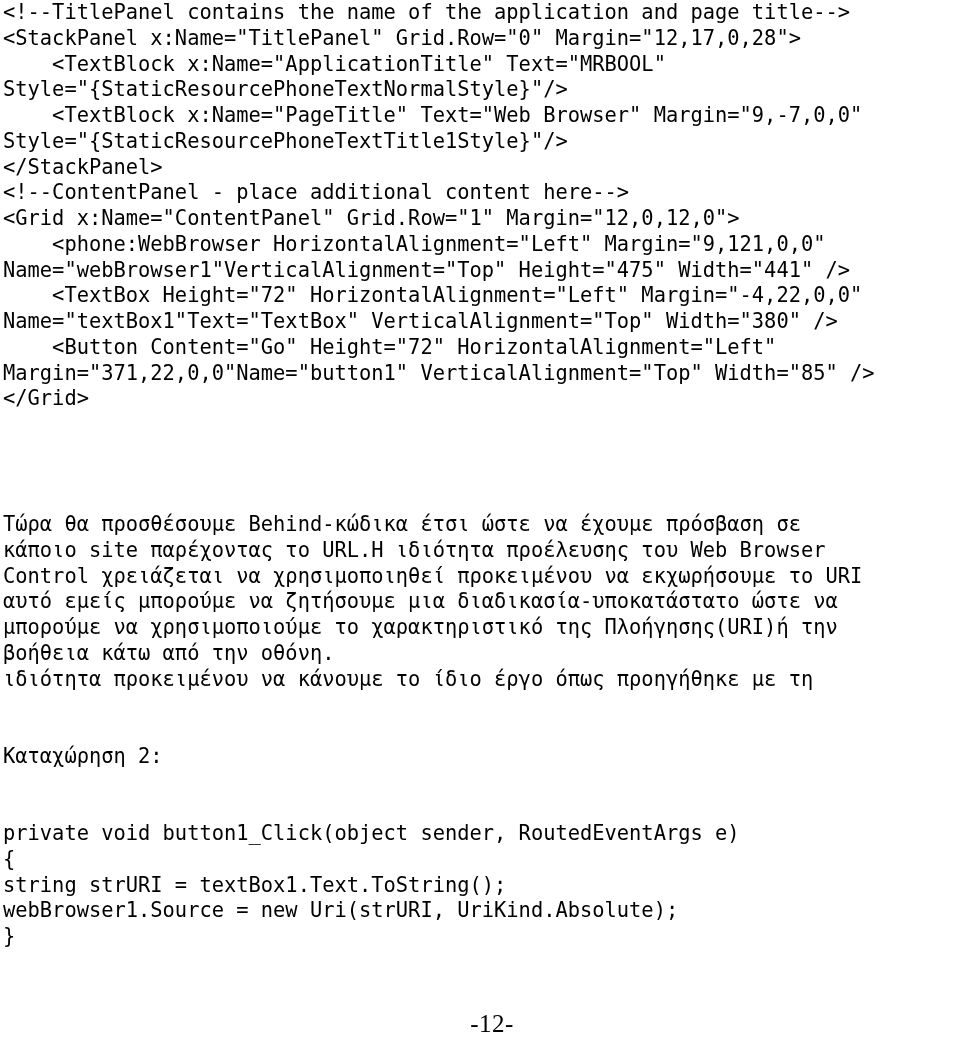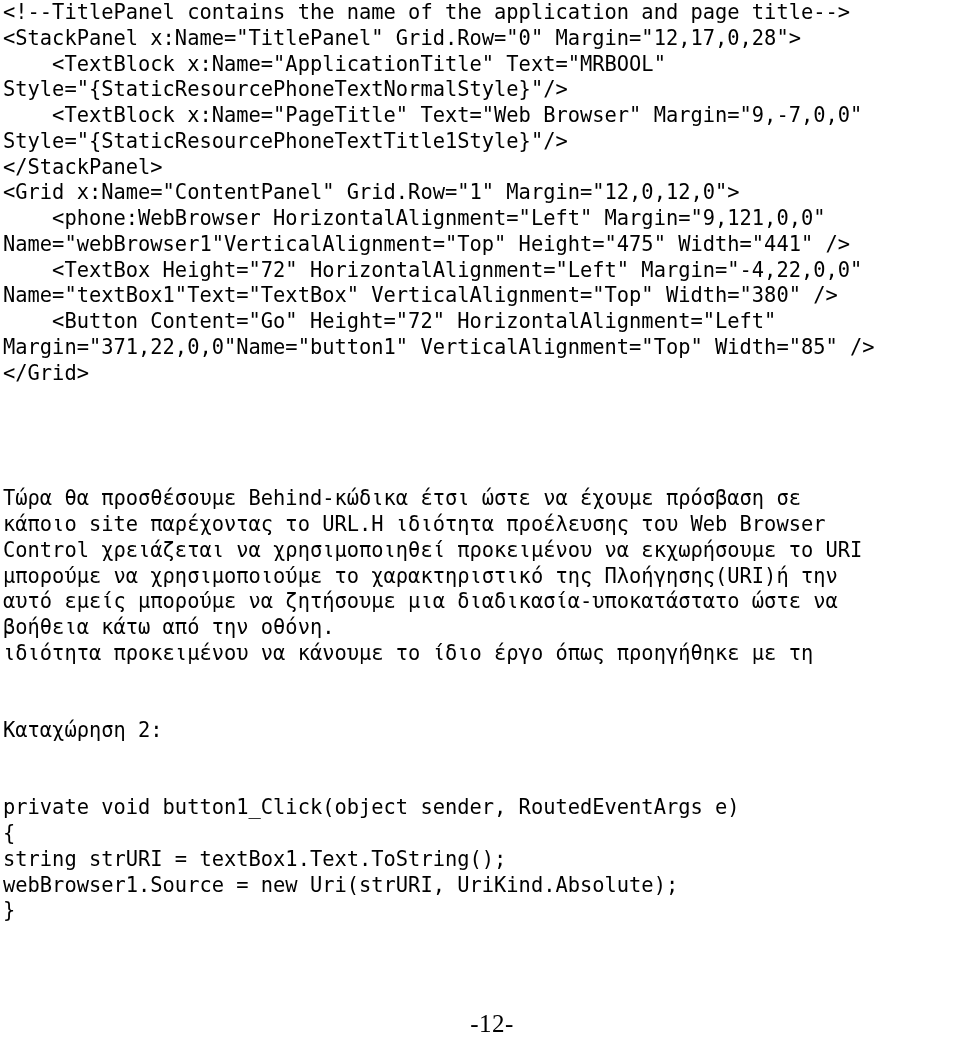--- a/index.html
+++ b/index.html
@@ -66,38 +66,39 @@
   <div class="doc-body">
 
     <div class="block">
       <div class="line">&lt;!--TitlePanel contains the name of the application and page title--&gt;</div>
       <div class="line">&lt;StackPanel x:Name="TitlePanel" Grid.Row="0" Margin="12,17,0,28"&gt;</div>
       <div class="line">    &lt;TextBlock x:Name="ApplicationTitle" Text="MRBOOL"</div>
       <div class="line">Style="{StaticResourcePhoneTextNormalStyle}"/&gt;</div>
       <div class="line">    &lt;TextBlock x:Name="PageTitle" Text="Web Browser" Margin="9,-7,0,0"</div>
       <div class="line">Style="{StaticResourcePhoneTextTitle1Style}"/&gt;</div>
       <div class="line">&lt;/StackPanel&gt;</div>
+      <div class="line">&lt;!--ContentPanel - place additional content here--&gt;</div>
       <div class="line">&lt;Grid x:Name="ContentPanel" Grid.Row="1" Margin="12,0,12,0"&gt;</div>
       <div class="line">    &lt;phone:WebBrowser HorizontalAlignment="Left" Margin="9,121,0,0"</div>
       <div class="line">Name="webBrowser1"VerticalAlignment="Top" Height="475" Width="441" /&gt;</div>
       <div class="line">    &lt;TextBox Height="72" HorizontalAlignment="Left" Margin="-4,22,0,0"</div>
       <div class="line">Name="textBox1"Text="TextBox" VerticalAlignment="Top" Width="380" /&gt;</div>
       <div class="line">    &lt;Button Content="Go" Height="72" HorizontalAlignment="Left"</div>
       <div class="line">Margin="371,22,0,0"Name="button1" VerticalAlignment="Top" Width="85" /&gt;</div>
       <div class="line">&lt;/Grid&gt;</div>
     </div>
 
     <div class="gap-code-to-prose"></div>
 
     <div class="block">
       <div class="line">Τώρα θα προσθέσουμε Behind-κώδικα έτσι ώστε να έχουμε πρόσβαση σε</div>
       <div class="line">κάποιο site παρέχοντας το URL.Η ιδιότητα προέλευσης του Web Browser</div>
       <div class="line">Control χρειάζεται να χρησιμοποιηθεί προκειμένου να εκχωρήσουμε το URI</div>
+      <div class="line">αυτό εμείς μπορούμε να ζητήσουμε μια διαδικασία-υποκατάστατο ώστε να</div>
       <div class="line">μπορούμε να χρησιμοποιούμε το χαρακτηριστικό της Πλοήγησης(URI)ή την</div>
-      <div class="line">αυτό εμείς μπορούμε να ζητήσουμε μια διαδικασία-υποκατάστατο ώστε να</div>
       <div class="line">βοήθεια κάτω από την οθόνη.</div>
       <div class="line">ιδιότητα προκειμένου να κάνουμε το ίδιο έργο όπως προηγήθηκε με τη</div>
     </div>
 
     <div class="gap-prose-to-heading"></div>
 
     <div class="line">Καταχώρηση 2:</div>
 
     <div class="gap-heading-to-code"></div>
 

